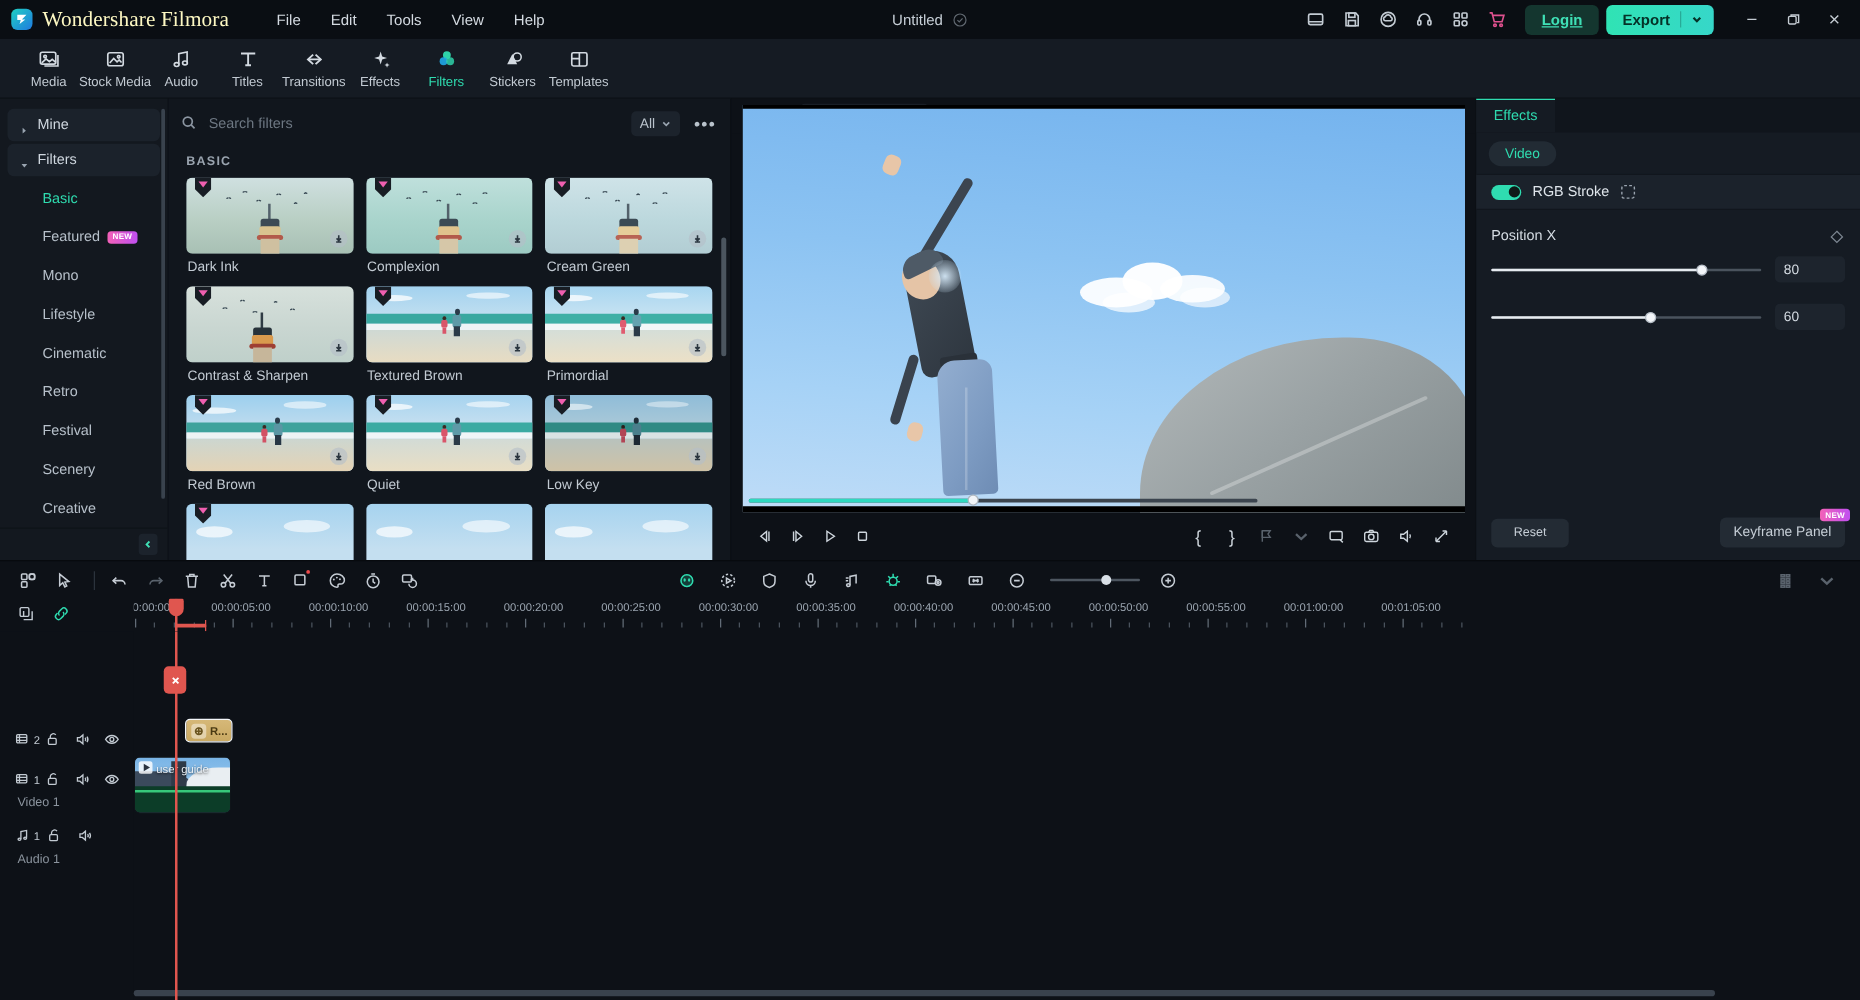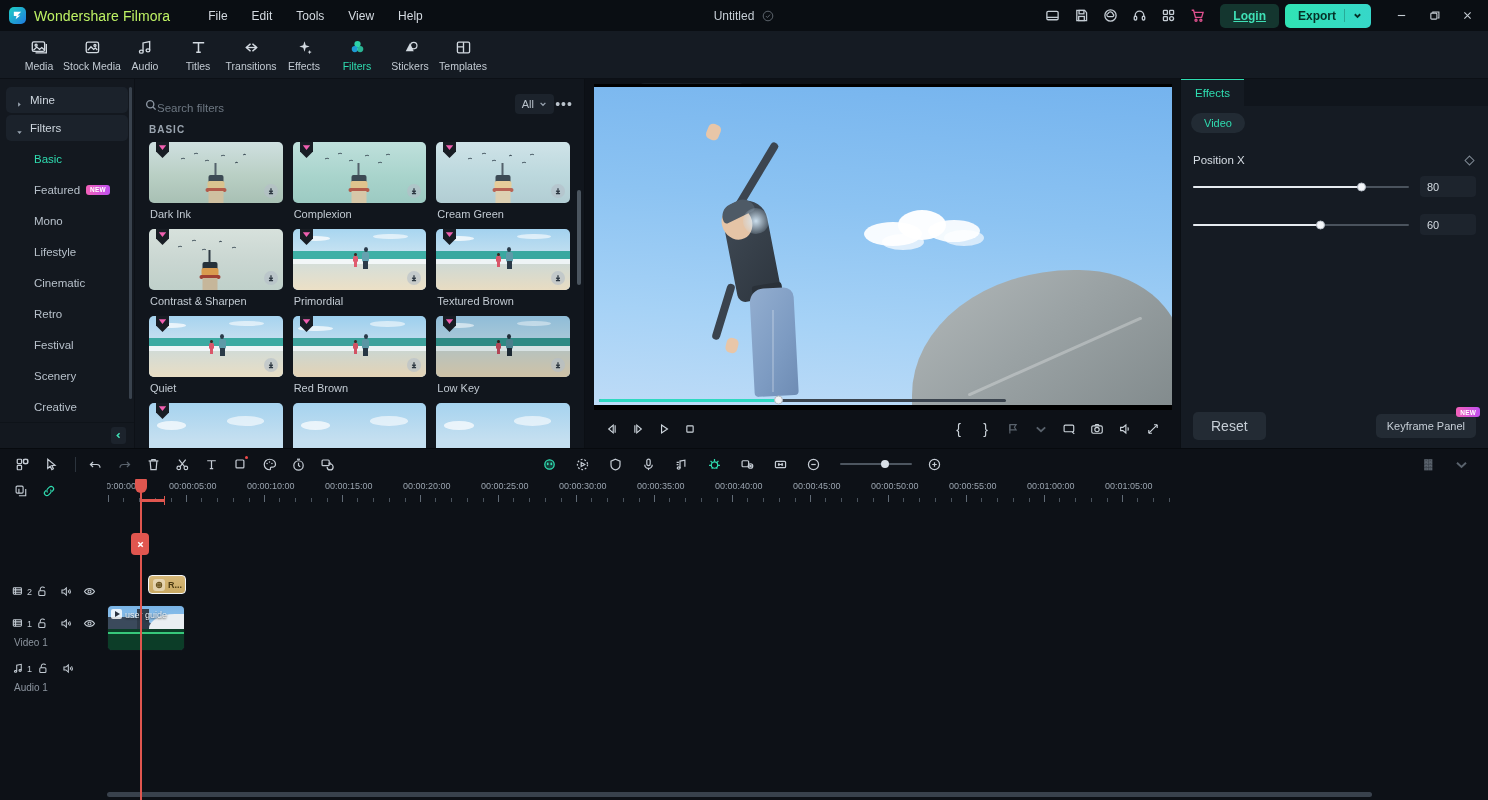--- a/index.html
+++ b/index.html
@@ -18,21 +18,21 @@
     height:31px; background:#0a0e13; display:flex; align-items:center;
     flex:0 0 31px; position:relative;
   }
   .brand { display:flex; align-items:center; gap:8px; padding-left:9px; }
   .brand-logo {
     width:17px; height:17px; border-radius:5px;
     background:linear-gradient(135deg,#1fd0c3,#1f7ae0);
     display:flex; align-items:center; justify-content:center;
   }
   .brand-logo svg { width:11px; height:11px; }
-  .brand-name { font-size:14px; color:#bef264; letter-spacing:.1px; }
+  .brand-name { font-size:17px; color:#fef9c3; letter-spacing:.1px;font-family:Liberation Serif, serif; }
   .menus { display:flex; align-items:center; gap:0; margin-left:26px; }
   .menu-item {
     font-size:12px; color:#d4dae1; padding:5px 12px; border-radius:4px; cursor:default;
   }
   .title-center {
     position:absolute; left:0; right:0; top:0; height:31px;
     display:flex; align-items:center; justify-content:center; gap:8px;
     pointer-events:none;
   }
   .project-title { font-size:12px; color:#c6ced6; }
@@ -119,21 +119,21 @@
     display:flex; align-items:center; justify-content:center; cursor:default;
   }
   .collapse-btn svg { width:7px; height:7px; stroke:#3fe0b6; fill:none; stroke-width:1.7; }
 
   
   .browser {
     width:450px; flex:0 0 450px; background:#11161d; display:flex; flex-direction:column;
     position:relative; border-right:1px solid #0b0f14;
   }
   .searchbar {
-    height:30px; display:flex; align-items:flex-end; gap:0; padding:0 10px;
+    height:30px; display:flex; align-items:center; gap:10px; padding:0 10px;
     margin-top:5px;
   }
   .searchbar .sicon svg { width:12px; height:12px; stroke:#8b95a1; fill:none; stroke-width:1.6; }
   .searchbar input {
     flex:1; background:transparent; border:none; outline:none; color:#d6dce3;
     font-size:11.5px; font-family:"Liberation Sans", sans-serif;
   }
   .searchbar input::placeholder { color:#6d7782; }
   .all-drop {
     display:flex; align-items:center; gap:5px; background:#1c232c; border-radius:4px;
@@ -298,21 +298,21 @@
     transform:translateY(-50%); border-radius:50%; background:#f3f6f9; border:1.5px solid #b6bec7;
   }
   .numbox {
     width:56px; height:21px; background:#1d242d; border-radius:4px;
     display:flex; align-items:center; justify-content:space-between; padding:0 7px;
   }
   .numbox .v { font-size:11px; color:#d4dbe2; }
   .numbox .u { font-size:10px; color:#8c96a1; }
   .rp-foot { height:44px; display:flex; align-items:center; padding:0 12px; position:relative; }
   .reset-btn {
-    background:#232b34; color:#c6ced6; font-size:14px; padding:6px 18px; border-radius:5px;
+    background:#232b34; color:#c6ced6; font-size:10px; padding:6px 18px; border-radius:5px;
     cursor:default;
   }
   .kf-panel {
     margin-left:auto; background:#232b34; color:#c6ced6; font-size:11px;
     padding:6px 11px; border-radius:5px; cursor:default; position:relative;
   }
   .kf-panel .badge-new { position:absolute; top:-7px; right:-4px; }
 
   
   .timeline { height:352px; flex:0 0 352px; background:#0d1117; display:flex; flex-direction:column; border-top:1px solid #070a0e; }
@@ -793,20 +793,53 @@
                     <path d="M0 0h14v10l-7 7-7-7z" fill="#181d24"></path>
                     <path d="M3 3.4h8l-4 5.2z" fill="#f05fb0"></path>
                   </svg></span>
               <span class="dl">
                   <svg viewBox="0 0 10 10">
                     <path d="M5 1.6v5M2.8 4.6 L5 6.8 L7.2 4.6M2.4 8.2h5.2"></path>
                   </svg>
                 </span>
             </div>
             <div class="cap">Contrast &amp; Sharpen</div>
+          </div>
+
+          <div class="card">
+            <div class="thumb">
+              <div class="sc-beach">
+                <div style="position:absolute;inset:0;background:linear-gradient(180deg,#a3d2ef 0%,#bfdef0 38%)"></div>
+                <div style="position:absolute;left:0;right:0;top:36%;height:13%;background:#39a8a0"></div>
+                <div style="position:absolute;left:0;right:0;top:49%;height:9%;background:#eef4f6"></div>
+                <div style="position:absolute;left:0;right:0;top:58%;bottom:0;background:linear-gradient(180deg,#cfd9d4,#e8dcc2)"></div>
+                <div style="position:absolute;left:6%;top:12%;width:22%;height:8%;background:rgba(255,255,255,.75);border-radius:50%"></div>
+                <div style="position:absolute;left:60%;top:8%;width:26%;height:9%;background:rgba(255,255,255,.6);border-radius:50%"></div>
+                <div style="position:absolute;left:52%;top:30%;width:7px;height:22px">
+                    <div style="position:absolute;left:1.5px;top:0;width:4px;height:5px;background:#2b3b4a;border-radius:50%"></div>
+                    <div style="position:absolute;left:0;top:5px;width:7px;height:10px;background:#5e9aa8;border-radius:2px"></div>
+                    <div style="position:absolute;left:1px;top:14px;width:5px;height:8px;background:#2a3a48"></div>
+                  </div>
+                <div style="position:absolute;left:45%;top:39%;width:5px;height:14px">
+                    <div style="position:absolute;left:1px;top:0;width:3px;height:3.4px;background:#3b2a24;border-radius:50%"></div>
+                    <div style="position:absolute;left:0;top:3.4px;width:5px;height:6px;background:#d9566a;border-radius:1.5px"></div>
+                    <div style="position:absolute;left:1px;top:9.4px;width:3px;height:4.6px;background:#d9566a"></div>
+                  </div>
+              </div>
+              <span class="gem"><svg viewBox="0 0 14 17">
+                    <path d="M0 0h14v10l-7 7-7-7z" fill="#181d24"></path>
+                    <path d="M3 3.4h8l-4 5.2z" fill="#f05fb0"></path>
+                  </svg></span>
+              <span class="dl">
+                  <svg viewBox="0 0 10 10">
+                    <path d="M5 1.6v5M2.8 4.6 L5 6.8 L7.2 4.6M2.4 8.2h5.2"></path>
+                  </svg>
+                </span>
+            </div>
+            <div class="cap">Textured Brown</div>
           </div>
 
           <div class="card">
             <div class="thumb">
               <div class="sc-beach">
                 <div style="position:absolute;inset:0;background:linear-gradient(180deg,#a8d6f0 0%,#c6e2f2 38%)"></div>
                 <div style="position:absolute;left:0;right:0;top:36%;height:13%;background:#3fb0a6"></div>
                 <div style="position:absolute;left:0;right:0;top:49%;height:9%;background:#f2f7f8"></div>
                 <div style="position:absolute;left:0;right:0;top:58%;bottom:0;background:linear-gradient(180deg,#d5ded8,#ece0c6)"></div>
                 <div style="position:absolute;left:6%;top:12%;width:22%;height:8%;background:rgba(255,255,255,.75);border-radius:50%"></div>
@@ -831,48 +864,48 @@
                     <path d="M5 1.6v5M2.8 4.6 L5 6.8 L7.2 4.6M2.4 8.2h5.2"></path>
                   </svg>
                 </span>
             </div>
             <div class="cap">Primordial</div>
           </div>
 
           <div class="card">
             <div class="thumb">
               <div class="sc-beach">
-                <div style="position:absolute;inset:0;background:linear-gradient(180deg,#a3d2ef 0%,#bfdef0 38%)"></div>
-                <div style="position:absolute;left:0;right:0;top:36%;height:13%;background:#39a8a0"></div>
-                <div style="position:absolute;left:0;right:0;top:49%;height:9%;background:#eef4f6"></div>
-                <div style="position:absolute;left:0;right:0;top:58%;bottom:0;background:linear-gradient(180deg,#cfd9d4,#e8dcc2)"></div>
-                <div style="position:absolute;left:6%;top:12%;width:22%;height:8%;background:rgba(255,255,255,.75);border-radius:50%"></div>
-                <div style="position:absolute;left:60%;top:8%;width:26%;height:9%;background:rgba(255,255,255,.6);border-radius:50%"></div>
+                <div style="position:absolute;inset:0;background:linear-gradient(180deg,#9ccfee 0%,#bcdbee 38%)"></div>
+                <div style="position:absolute;left:0;right:0;top:36%;height:13%;background:#3ea29c"></div>
+                <div style="position:absolute;left:0;right:0;top:49%;height:9%;background:#edf3f4"></div>
+                <div style="position:absolute;left:0;right:0;top:58%;bottom:0;background:linear-gradient(180deg,#ccd6d0,#e4d3b5)"></div>
+                <div style="position:absolute;left:4%;top:16%;width:26%;height:9%;background:rgba(255,255,255,.7);border-radius:50%"></div>
+                <div style="position:absolute;left:58%;top:9%;width:26%;height:9%;background:rgba(255,255,255,.55);border-radius:50%"></div>
                 <div style="position:absolute;left:52%;top:30%;width:7px;height:22px">
                     <div style="position:absolute;left:1.5px;top:0;width:4px;height:5px;background:#2b3b4a;border-radius:50%"></div>
-                    <div style="position:absolute;left:0;top:5px;width:7px;height:10px;background:#5e9aa8;border-radius:2px"></div>
-                    <div style="position:absolute;left:1px;top:14px;width:5px;height:8px;background:#2a3a48"></div>
+                    <div style="position:absolute;left:0;top:5px;width:7px;height:10px;background:#5a96a4;border-radius:2px"></div>
+                    <div style="position:absolute;left:1px;top:14px;width:5px;height:8px;background:#263644"></div>
                   </div>
                 <div style="position:absolute;left:45%;top:39%;width:5px;height:14px">
                     <div style="position:absolute;left:1px;top:0;width:3px;height:3.4px;background:#3b2a24;border-radius:50%"></div>
-                    <div style="position:absolute;left:0;top:3.4px;width:5px;height:6px;background:#d9566a;border-radius:1.5px"></div>
-                    <div style="position:absolute;left:1px;top:9.4px;width:3px;height:4.6px;background:#d9566a"></div>
+                    <div style="position:absolute;left:0;top:3.4px;width:5px;height:6px;background:#d25264;border-radius:1.5px"></div>
+                    <div style="position:absolute;left:1px;top:9.4px;width:3px;height:4.6px;background:#d25264"></div>
                   </div>
               </div>
               <span class="gem"><svg viewBox="0 0 14 17">
                     <path d="M0 0h14v10l-7 7-7-7z" fill="#181d24"></path>
                     <path d="M3 3.4h8l-4 5.2z" fill="#f05fb0"></path>
                   </svg></span>
               <span class="dl">
                   <svg viewBox="0 0 10 10">
                     <path d="M5 1.6v5M2.8 4.6 L5 6.8 L7.2 4.6M2.4 8.2h5.2"></path>
                   </svg>
                 </span>
             </div>
-            <div class="cap">Textured Brown</div>
+            <div class="cap">Red Brown</div>
           </div>
 
           <div class="card">
             <div class="thumb">
               <div class="sc-beach">
                 <div style="position:absolute;inset:0;background:linear-gradient(180deg,#a6d3ef 0%,#c4dff0 38%)"></div>
                 <div style="position:absolute;left:0;right:0;top:36%;height:13%;background:#3caaa2"></div>
                 <div style="position:absolute;left:0;right:0;top:49%;height:9%;background:#f0f5f7"></div>
                 <div style="position:absolute;left:0;right:0;top:58%;bottom:0;background:linear-gradient(180deg,#d2dbd6,#e9dec4)"></div>
                 <div style="position:absolute;left:6%;top:12%;width:22%;height:8%;background:rgba(255,255,255,.72);border-radius:50%"></div>
@@ -897,53 +930,20 @@
                     <path d="M5 1.6v5M2.8 4.6 L5 6.8 L7.2 4.6M2.4 8.2h5.2"></path>
                   </svg>
                 </span>
             </div>
             <div class="cap">Quiet</div>
           </div>
 
           <div class="card">
             <div class="thumb">
               <div class="sc-beach">
-                <div style="position:absolute;inset:0;background:linear-gradient(180deg,#9ccfee 0%,#bcdbee 38%)"></div>
-                <div style="position:absolute;left:0;right:0;top:36%;height:13%;background:#3ea29c"></div>
-                <div style="position:absolute;left:0;right:0;top:49%;height:9%;background:#edf3f4"></div>
-                <div style="position:absolute;left:0;right:0;top:58%;bottom:0;background:linear-gradient(180deg,#ccd6d0,#e4d3b5)"></div>
-                <div style="position:absolute;left:4%;top:16%;width:26%;height:9%;background:rgba(255,255,255,.7);border-radius:50%"></div>
-                <div style="position:absolute;left:58%;top:9%;width:26%;height:9%;background:rgba(255,255,255,.55);border-radius:50%"></div>
-                <div style="position:absolute;left:52%;top:30%;width:7px;height:22px">
-                    <div style="position:absolute;left:1.5px;top:0;width:4px;height:5px;background:#2b3b4a;border-radius:50%"></div>
-                    <div style="position:absolute;left:0;top:5px;width:7px;height:10px;background:#5a96a4;border-radius:2px"></div>
-                    <div style="position:absolute;left:1px;top:14px;width:5px;height:8px;background:#263644"></div>
-                  </div>
-                <div style="position:absolute;left:45%;top:39%;width:5px;height:14px">
-                    <div style="position:absolute;left:1px;top:0;width:3px;height:3.4px;background:#3b2a24;border-radius:50%"></div>
-                    <div style="position:absolute;left:0;top:3.4px;width:5px;height:6px;background:#d25264;border-radius:1.5px"></div>
-                    <div style="position:absolute;left:1px;top:9.4px;width:3px;height:4.6px;background:#d25264"></div>
-                  </div>
-              </div>
-              <span class="gem"><svg viewBox="0 0 14 17">
-                    <path d="M0 0h14v10l-7 7-7-7z" fill="#181d24"></path>
-                    <path d="M3 3.4h8l-4 5.2z" fill="#f05fb0"></path>
-                  </svg></span>
-              <span class="dl">
-                  <svg viewBox="0 0 10 10">
-                    <path d="M5 1.6v5M2.8 4.6 L5 6.8 L7.2 4.6M2.4 8.2h5.2"></path>
-                  </svg>
-                </span>
-            </div>
-            <div class="cap">Red Brown</div>
-          </div>
-
-          <div class="card">
-            <div class="thumb">
-              <div class="sc-beach">
                 <div style="position:absolute;inset:0;background:linear-gradient(180deg,#8fbcd8 0%,#a8c8d8 38%)"></div>
                 <div style="position:absolute;left:0;right:0;top:36%;height:13%;background:#2f8a84"></div>
                 <div style="position:absolute;left:0;right:0;top:49%;height:9%;background:#d8e2e3"></div>
                 <div style="position:absolute;left:0;right:0;top:58%;bottom:0;background:linear-gradient(180deg,#b8c2bd,#cfc2a6)"></div>
                 <div style="position:absolute;left:6%;top:12%;width:22%;height:8%;background:rgba(255,255,255,.55);border-radius:50%"></div>
                 <div style="position:absolute;left:60%;top:8%;width:26%;height:9%;background:rgba(255,255,255,.42);border-radius:50%"></div>
                 <div style="position:absolute;left:52%;top:30%;width:7px;height:22px">
                     <div style="position:absolute;left:1.5px;top:0;width:4px;height:5px;background:#1f2c37;border-radius:50%"></div>
                     <div style="position:absolute;left:0;top:5px;width:7px;height:10px;background:#4a7f8c;border-radius:2px"></div>
                     <div style="position:absolute;left:1px;top:14px;width:5px;height:8px;background:#1c2833"></div>
@@ -1140,20 +1140,31 @@
         </div>
       </div>
     </div>
 
     <div class="rpanel">
       <div class="rp-tabs">
         <div class="rp-tab active">Effects</div>
       </div>
       <div class="rp-sub">
         <div class="chip">Video</div>
+      </div>
+      <div class="rp-eff">
+        <div class="toggle">
+            <div class="kn"></div>
+          </div>
+        <div class="eff-name">RGB Stroke</div>
+        <div class="eff-mask">
+          <svg viewBox="0 0 14 14">
+              <rect x="1.6" y="1.6" width="10.8" height="10.8" rx="2" stroke-dasharray="2.4 1.9"></rect>
+            </svg>
+        </div>
       </div>
 
       <div class="rp-body">
 
 
         <div class="pgrp">
           <div class="pgrp-hdr">
             <span class="nm">Position X</span>
             <span class="kf"><svg viewBox="0 0 14 14">
                   <path d="M7 2.2 L11.8 7 L7 11.8 L2.2 7 Z"></path>

